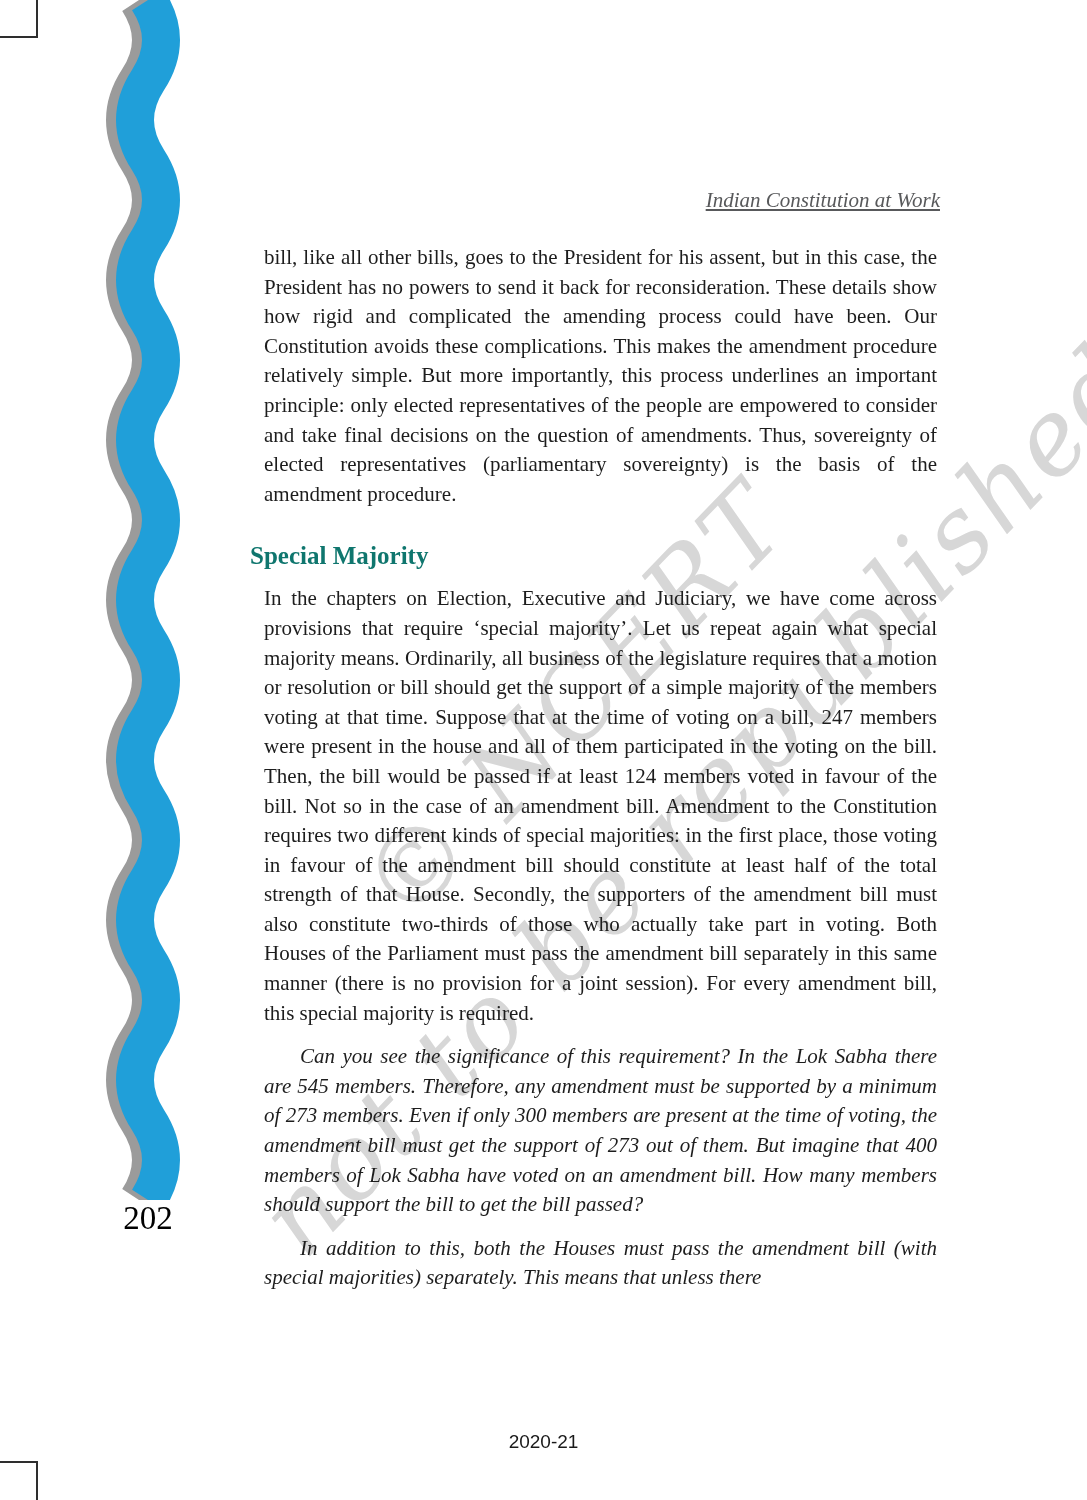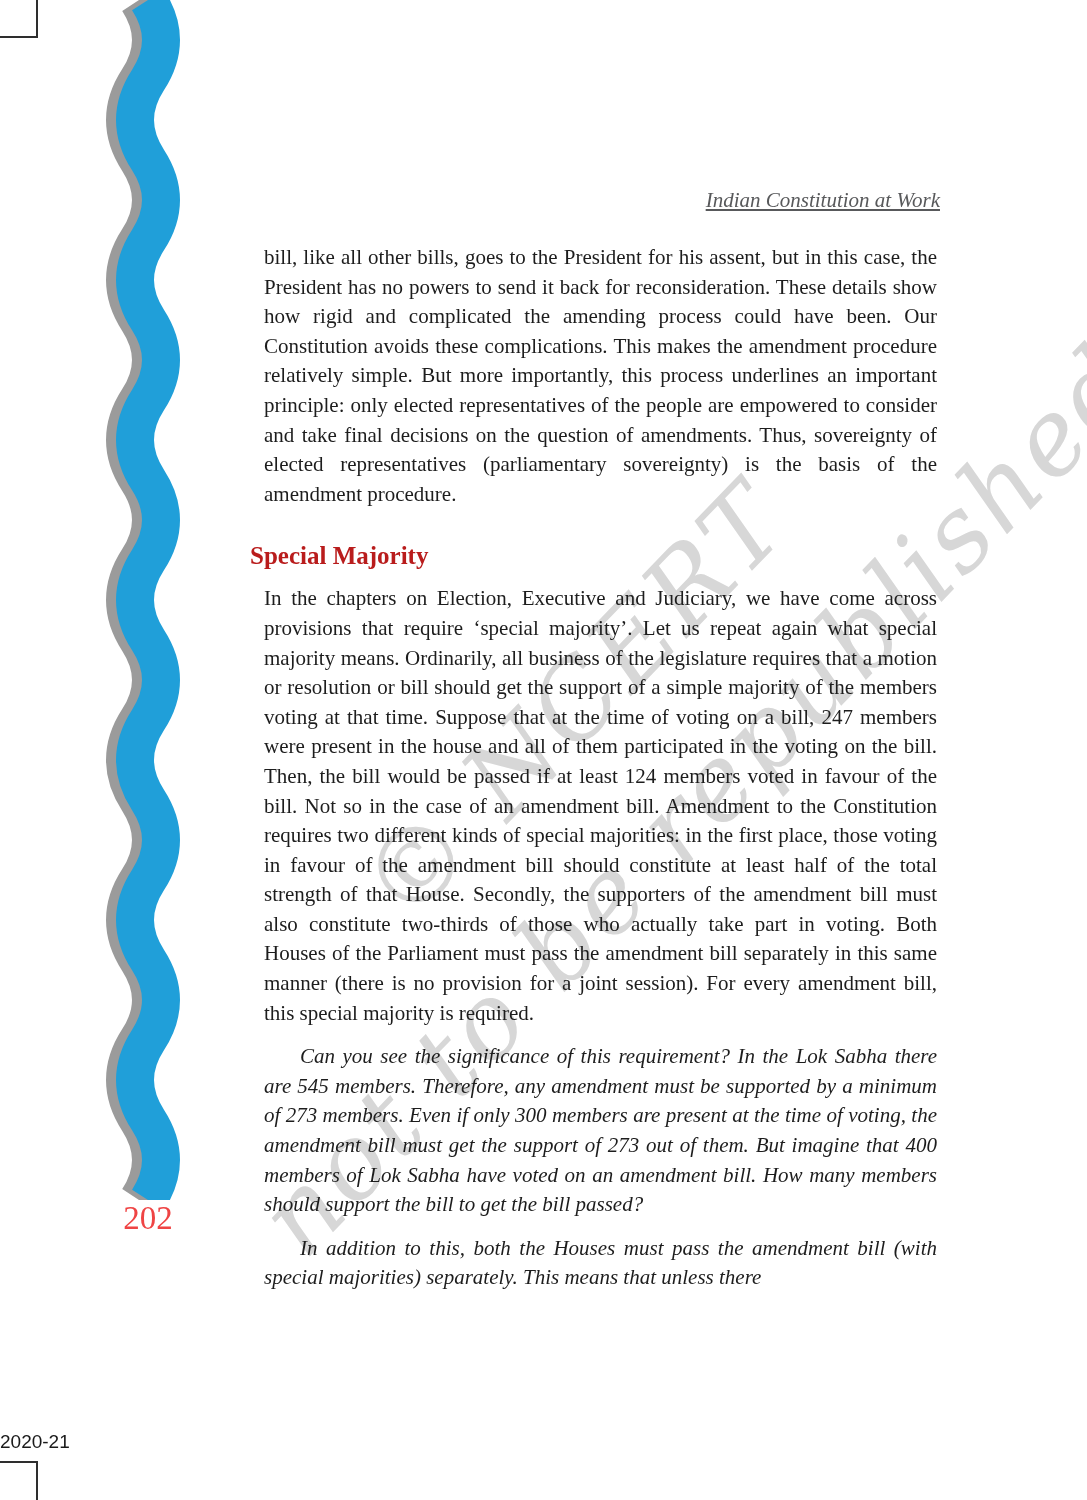--- a/index.html
+++ b/index.html
@@ -65,36 +65,36 @@
     line-height:29.6px;
     text-align:justify;
   }
   .content p { margin:14px; }
   .content p.indent { text-indent:36px;font-style:italic; }
 
   .section-heading {
     margin:33px 0 7px 0;
     font-size:25px;
     font-weight:bold;
-    color:#b91c1c;
+    color:#0f766e;
     line-height:28px;
     text-align:left;
   }
 
   .page-number {
     position:absolute; left:112px; top:1200px;
     width:72px; text-align:center;
     font-size:33px;
-    color:#ef4444;
+    color:#000000;
     z-index:2;
   }
 
   .folio-year {
     position:absolute; left:0; top:1431px; width:100%;
-    text-align:left;
+    text-align:center;
     font-family:"Liberation Sans", sans-serif;
     font-size:19px;
     color:#1a1a1a;
     z-index:2;
   }
 </style>
 </head>
 <body>
 
 <div class="page">

